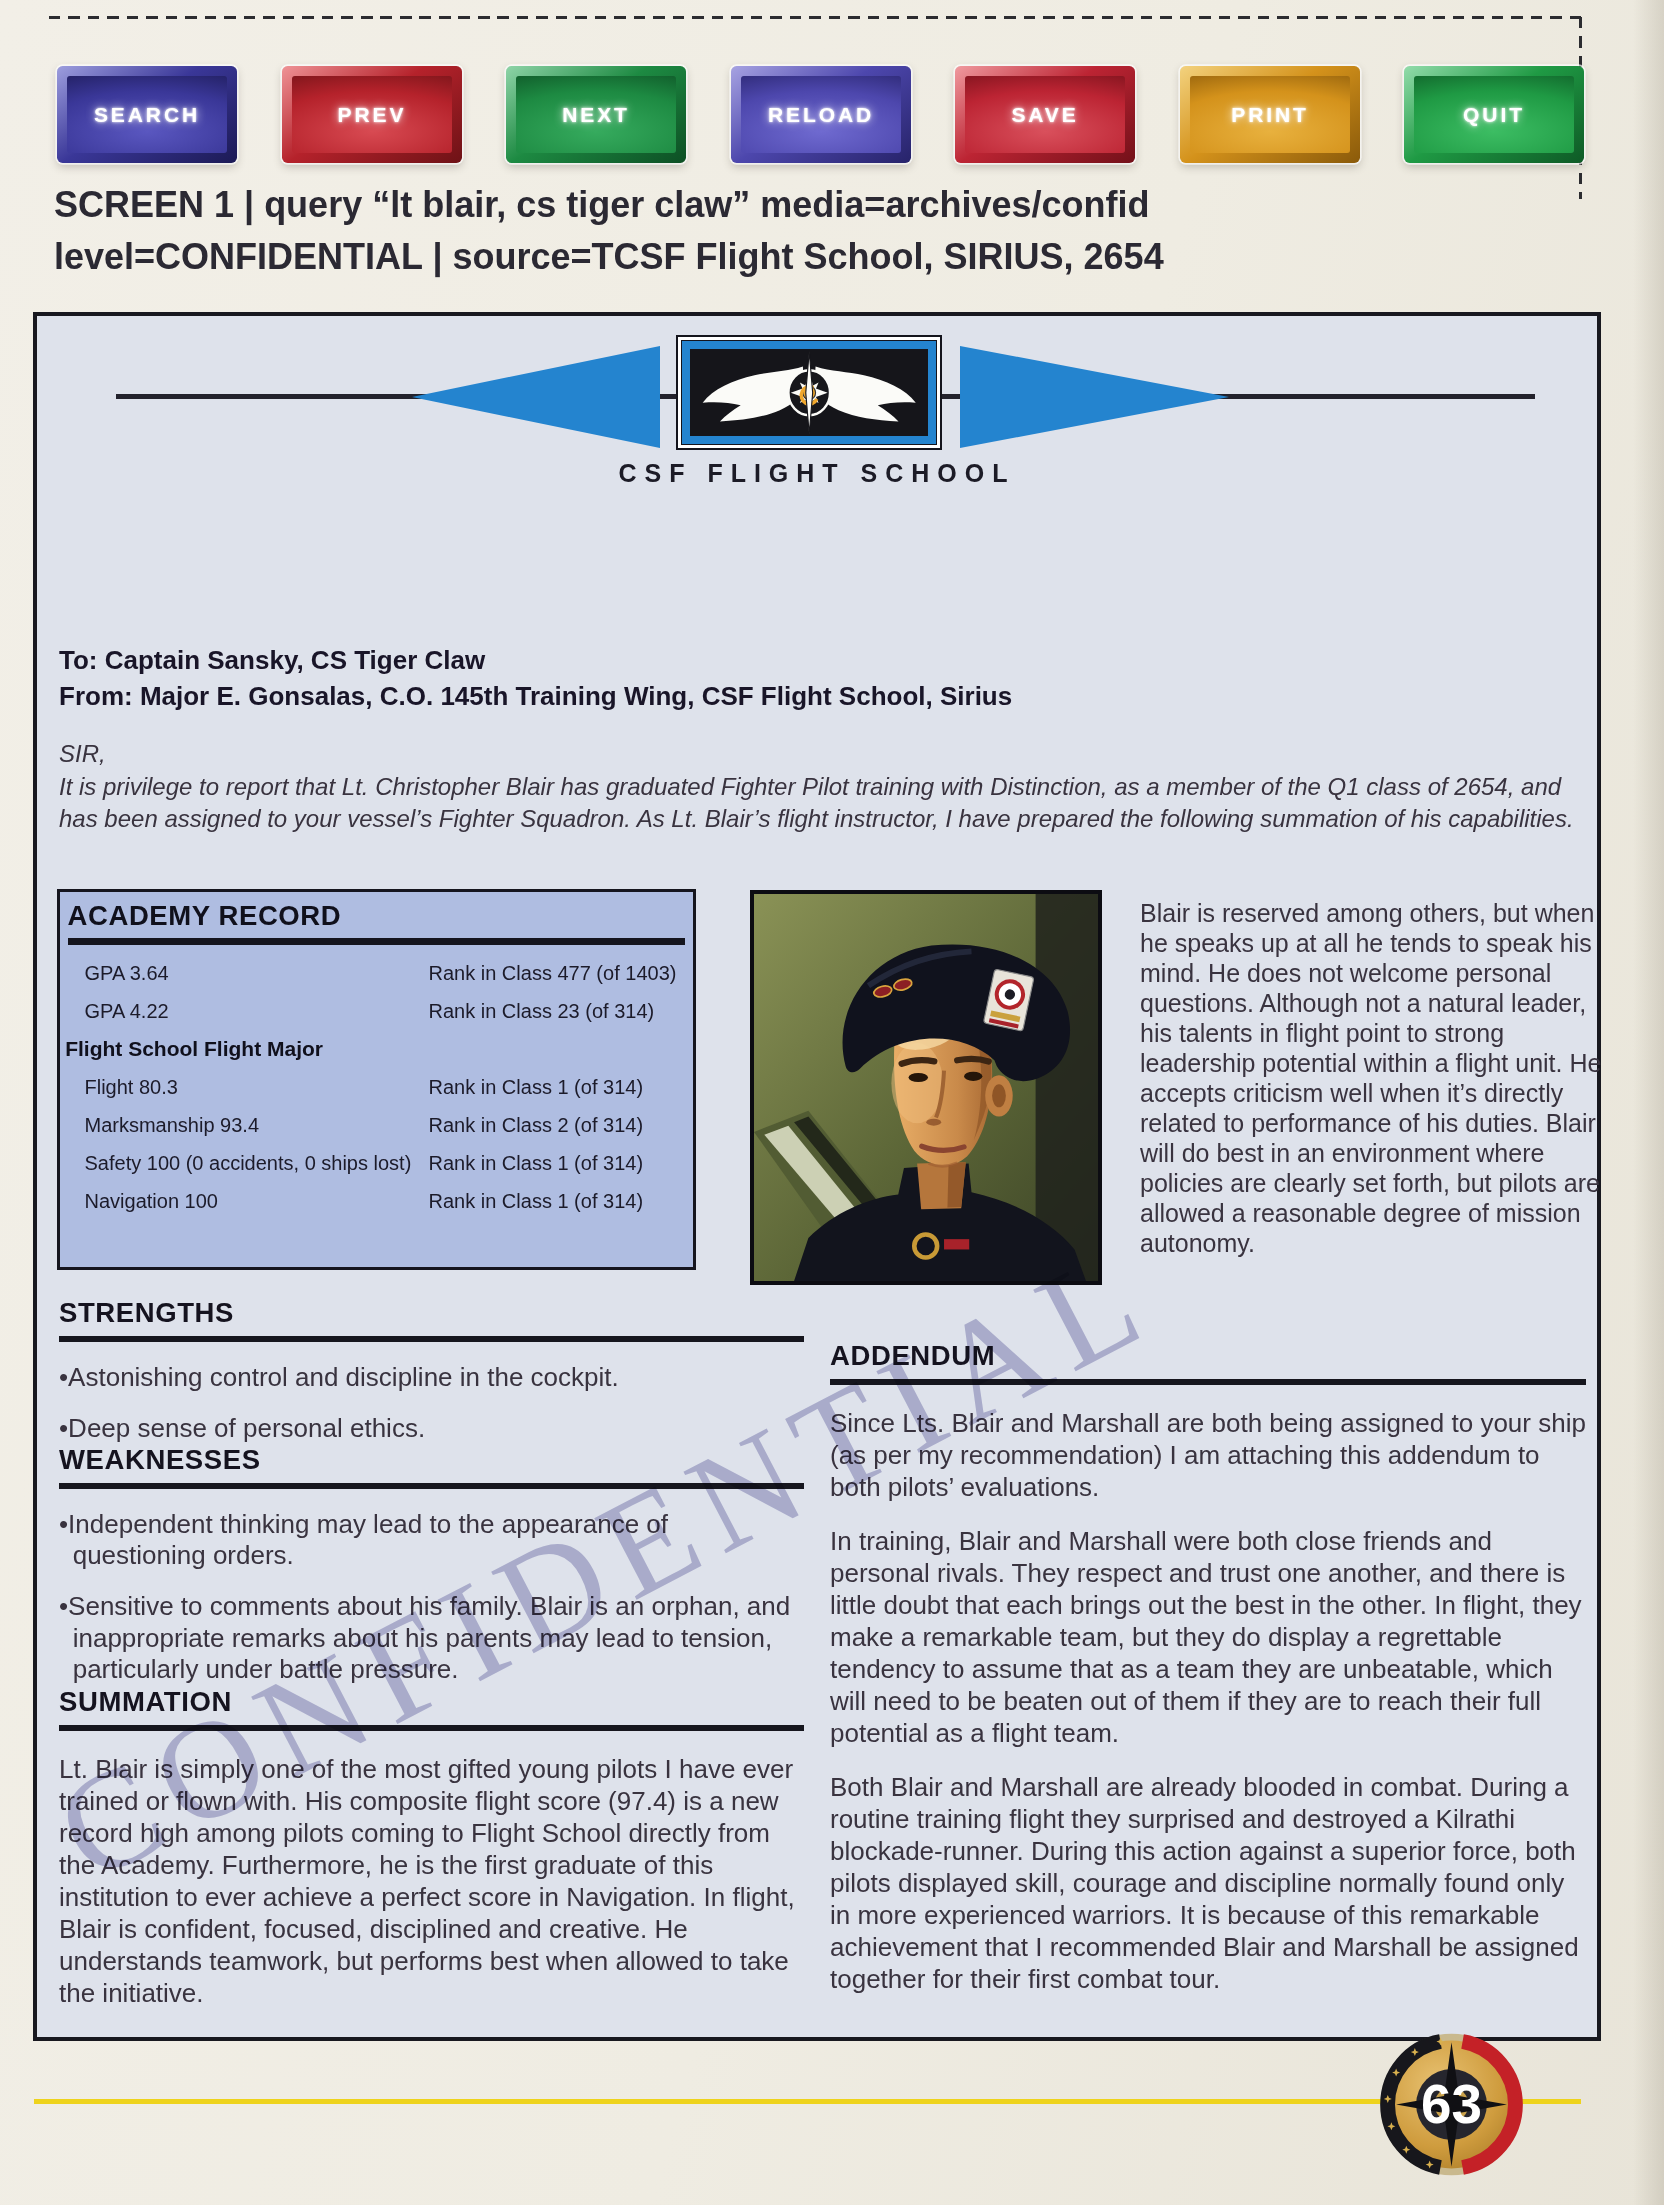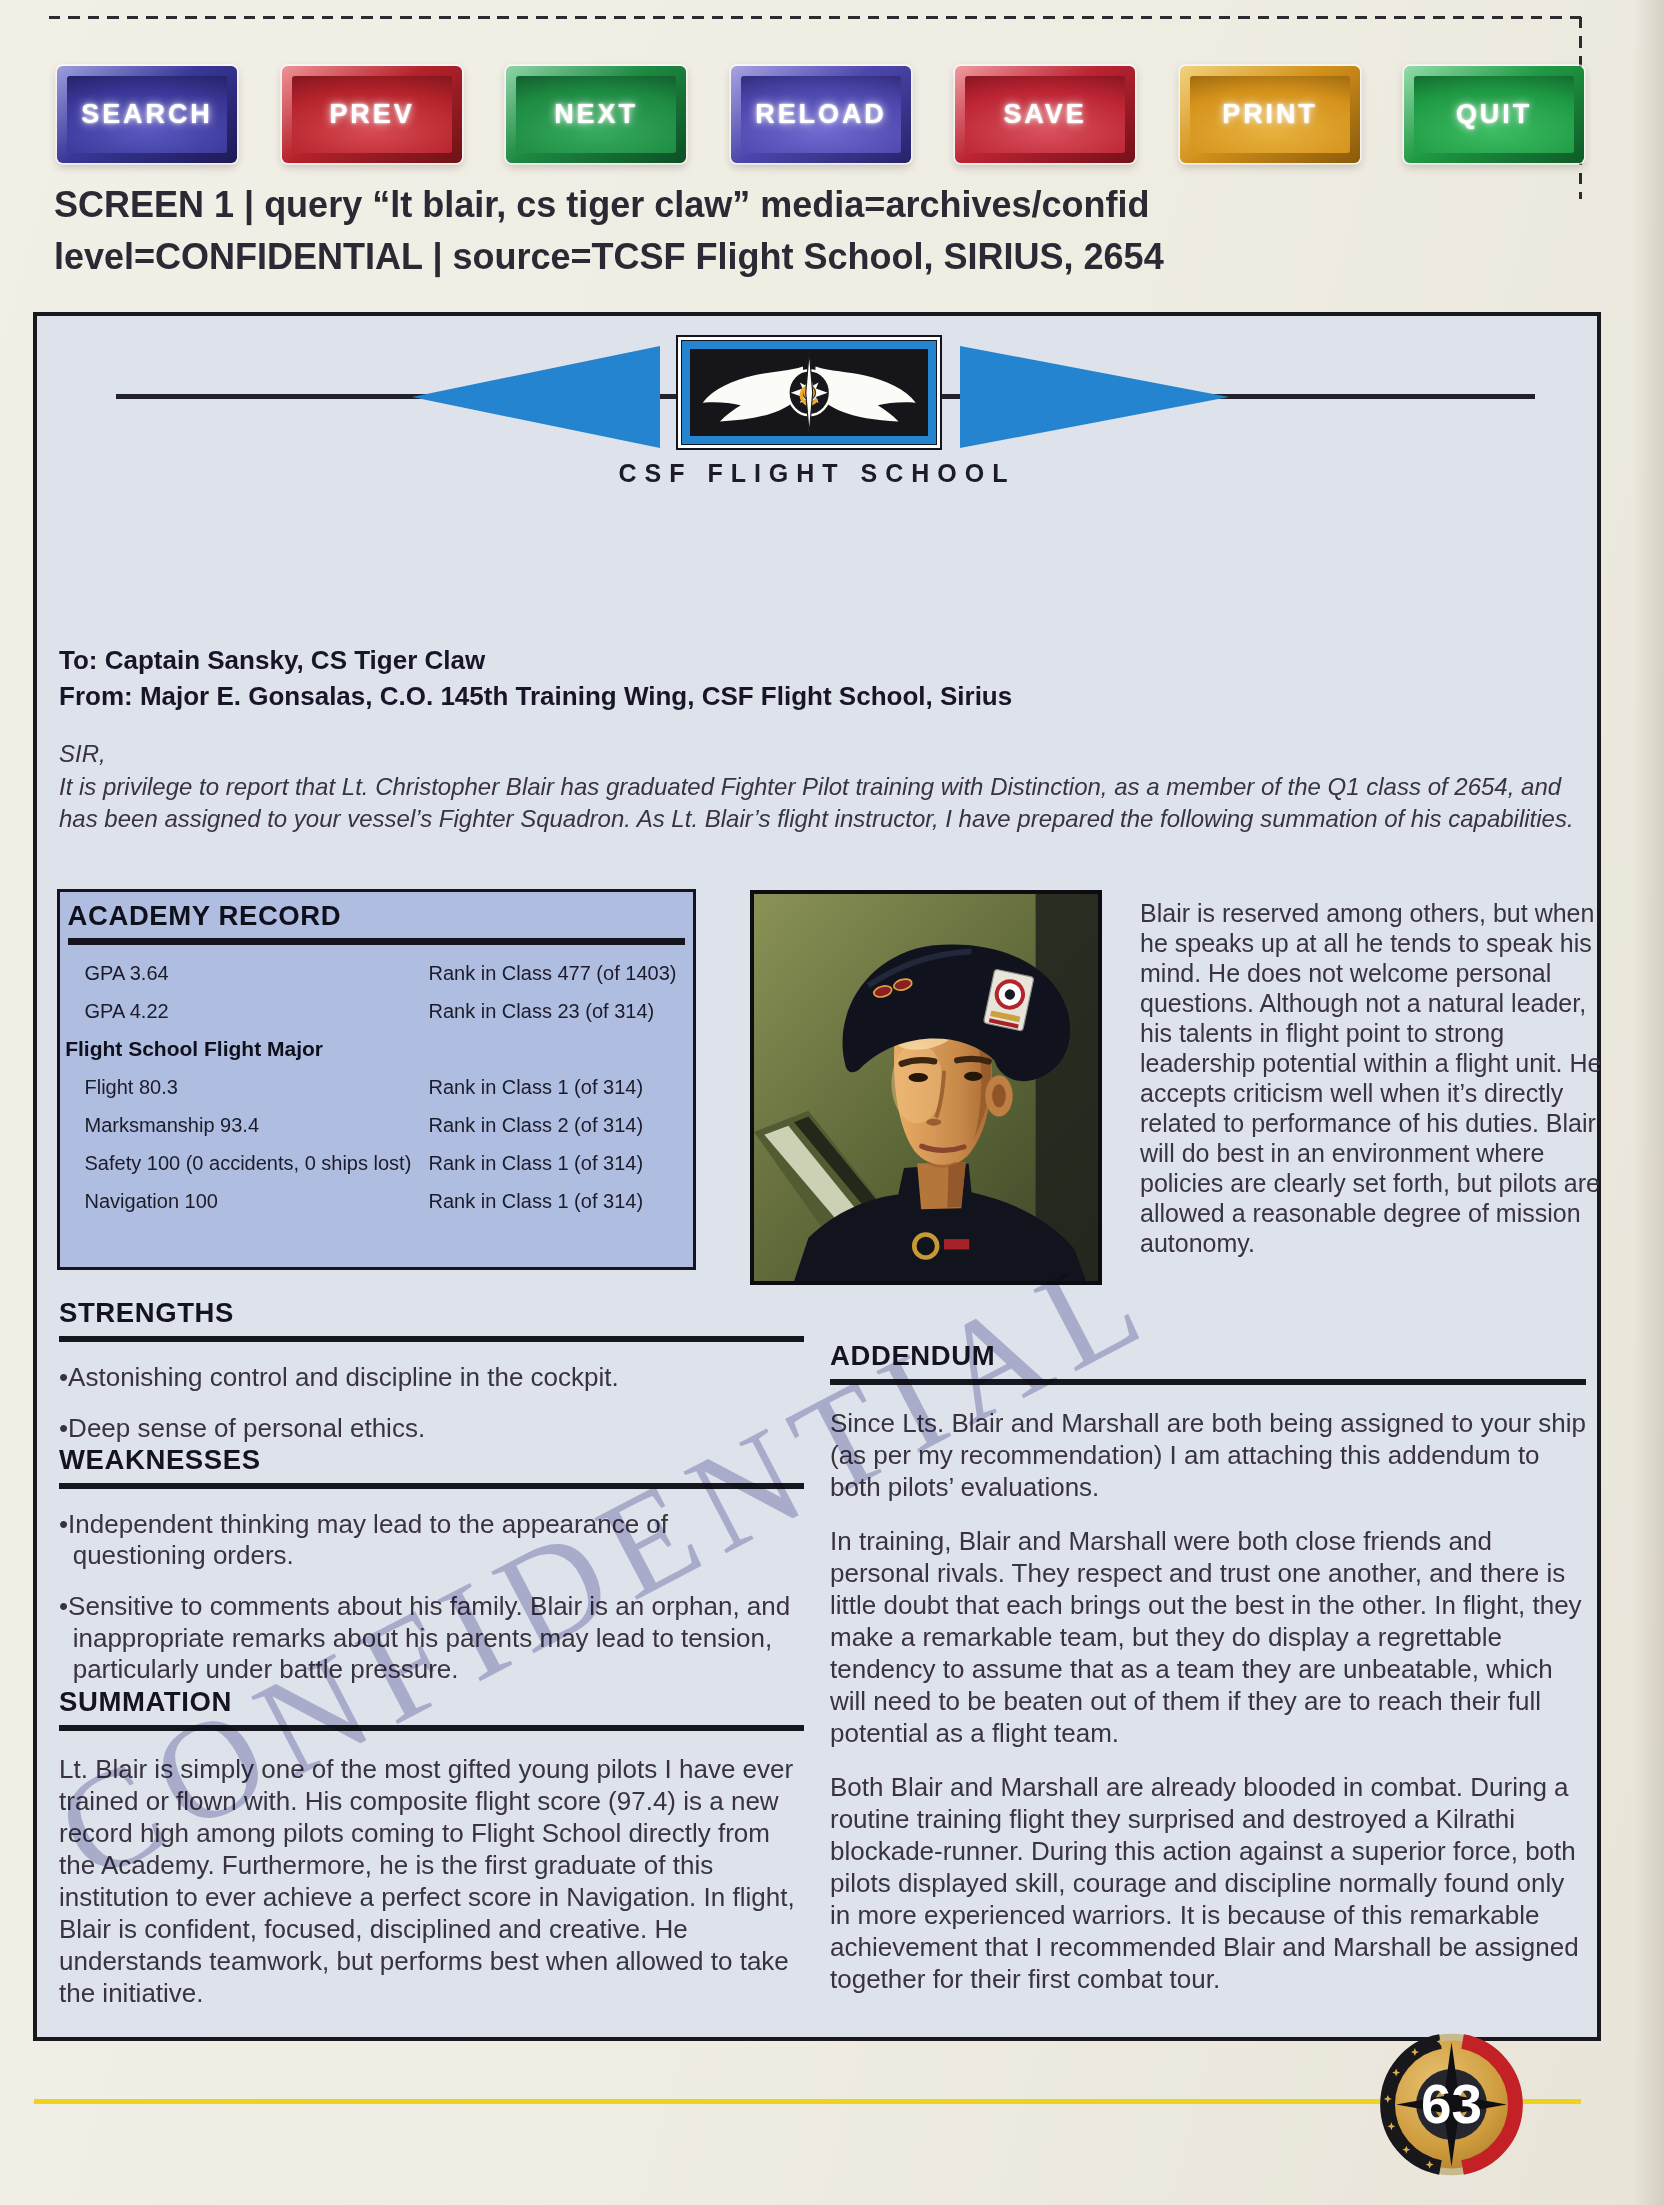--- a/index.html
+++ b/index.html
@@ -16,21 +16,21 @@
     background:repeating-linear-gradient(90deg,#2c2c30 0 11.5px,transparent 11.5px 19.5px);}
   .right-dash{position:absolute;left:1579px;top:17px;width:2.9px;height:182px;
     background:repeating-linear-gradient(180deg,#2c2c30 0 11.5px,transparent 11.5px 19.5px);}
   
   .btn{position:absolute;top:66px;width:180px;height:97px;border-radius:5.7px;
     background:linear-gradient(145deg,var(--l) 0%,var(--b) 45%,var(--d) 100%);
     box-shadow:0 0 0 1.7px rgba(255,255,255,.7),0 3.4px 8px rgba(60,50,40,.25);cursor:pointer;}
   .btn .face{position:absolute;inset:9.7px;border-radius:2.9px;
     background:radial-gradient(120% 95% at 50% 72%,var(--fl) 0%,var(--b) 55%,var(--d) 100%);
     display:flex;align-items:center;justify-content:center;
-    font-weight:bold;font-size:27px;letter-spacing:2.9px;color:#fff;
+    font-weight:bold;font-size:21px;letter-spacing:2.9px;color:#fff;
     text-shadow:0 0 9.2px rgba(255,255,255,.95),0 0 2.9px #ffffff;text-align:center;}
   .b1{--b:#3a3798;--l:#9d9ede;--d:#1c1a55;--fl:#5a57c0;left:57px;}
   .b2{--b:#b5222b;--l:#ef9396;--d:#6e1216;--fl:#d84a52;left:282px;}
   .b3{--b:#1d8a42;--l:#8fd4a8;--d:#0d4f24;--fl:#36ab5e;left:506px;}
   .b4{--b:#4d47ad;--l:#a7a3e2;--d:#27236a;--fl:#6f6ad0;left:731px;}
   .b5{--b:#bc2433;--l:#f09a9f;--d:#731019;--fl:#d9505c;left:955px;}
   .b6{--b:#d4921b;--l:#f3d27e;--d:#8a5a0a;--fl:#e8b13e;left:1180px;}
   .b7{--b:#1f9a44;--l:#93dcab;--d:#0e5a26;--fl:#3cbd63;left:1404px;}
   
   .hdr{position:absolute;left:54px;top:179px;font-weight:bold;font-size:36px;

